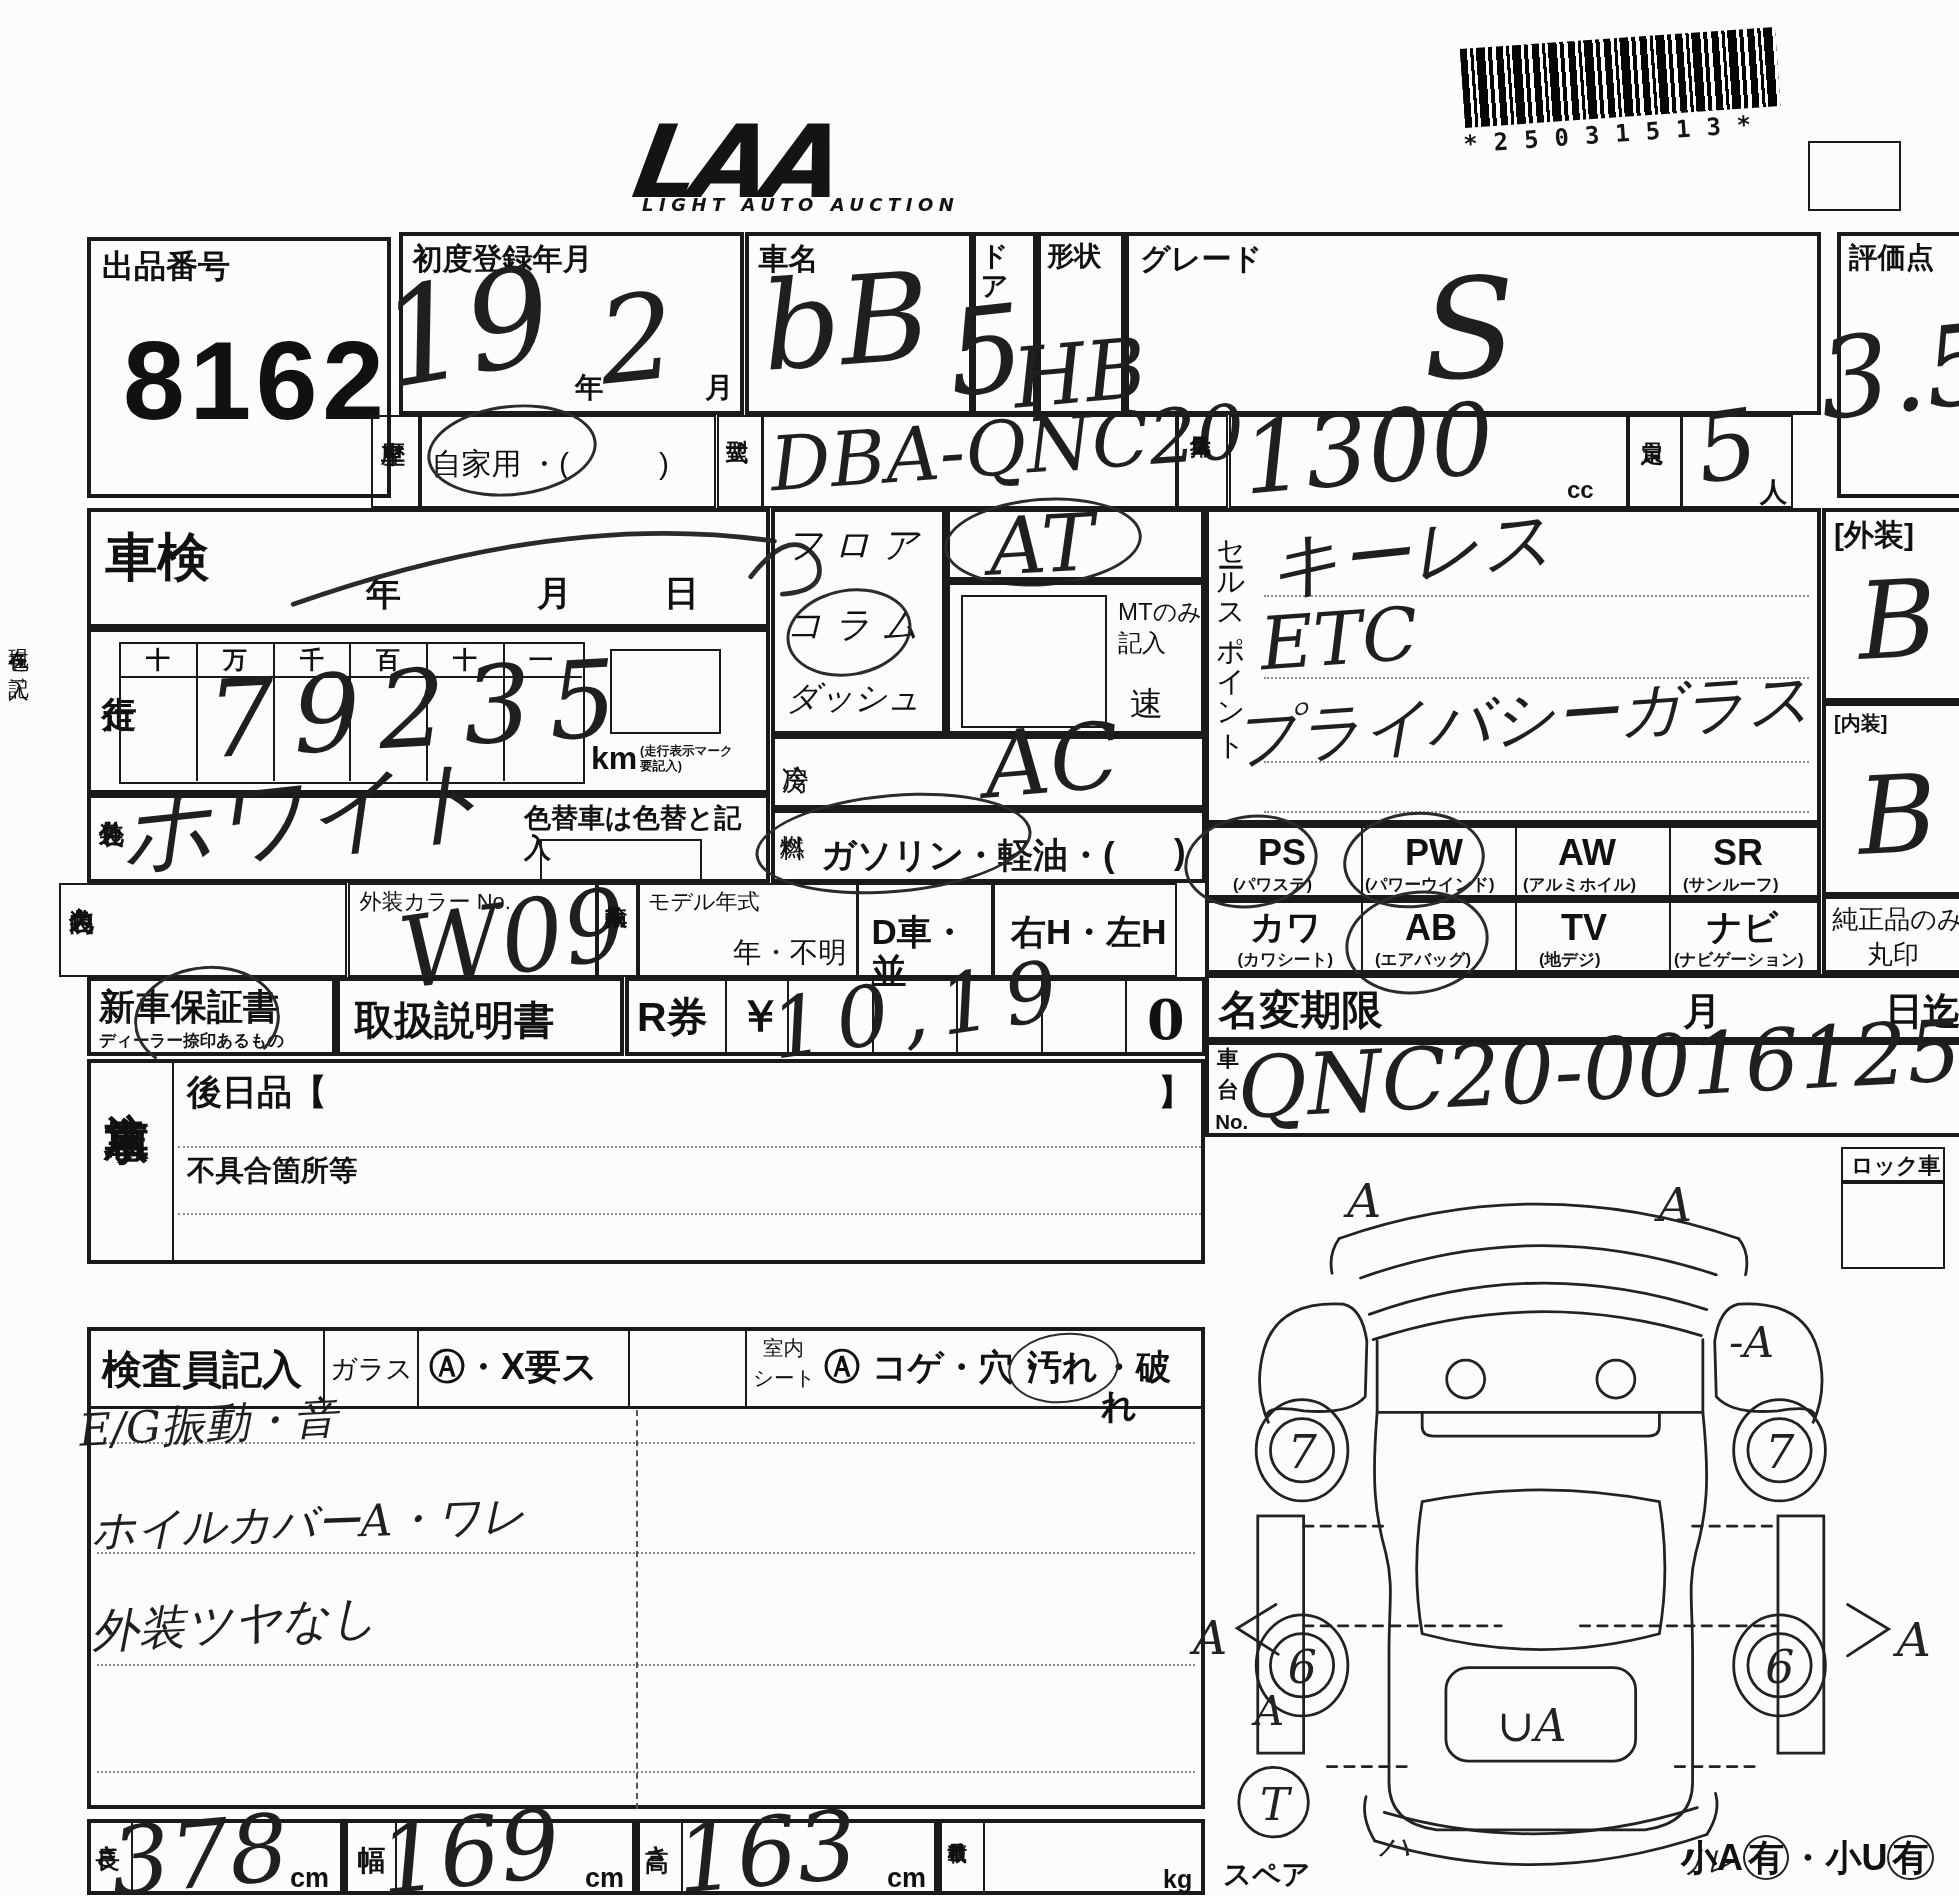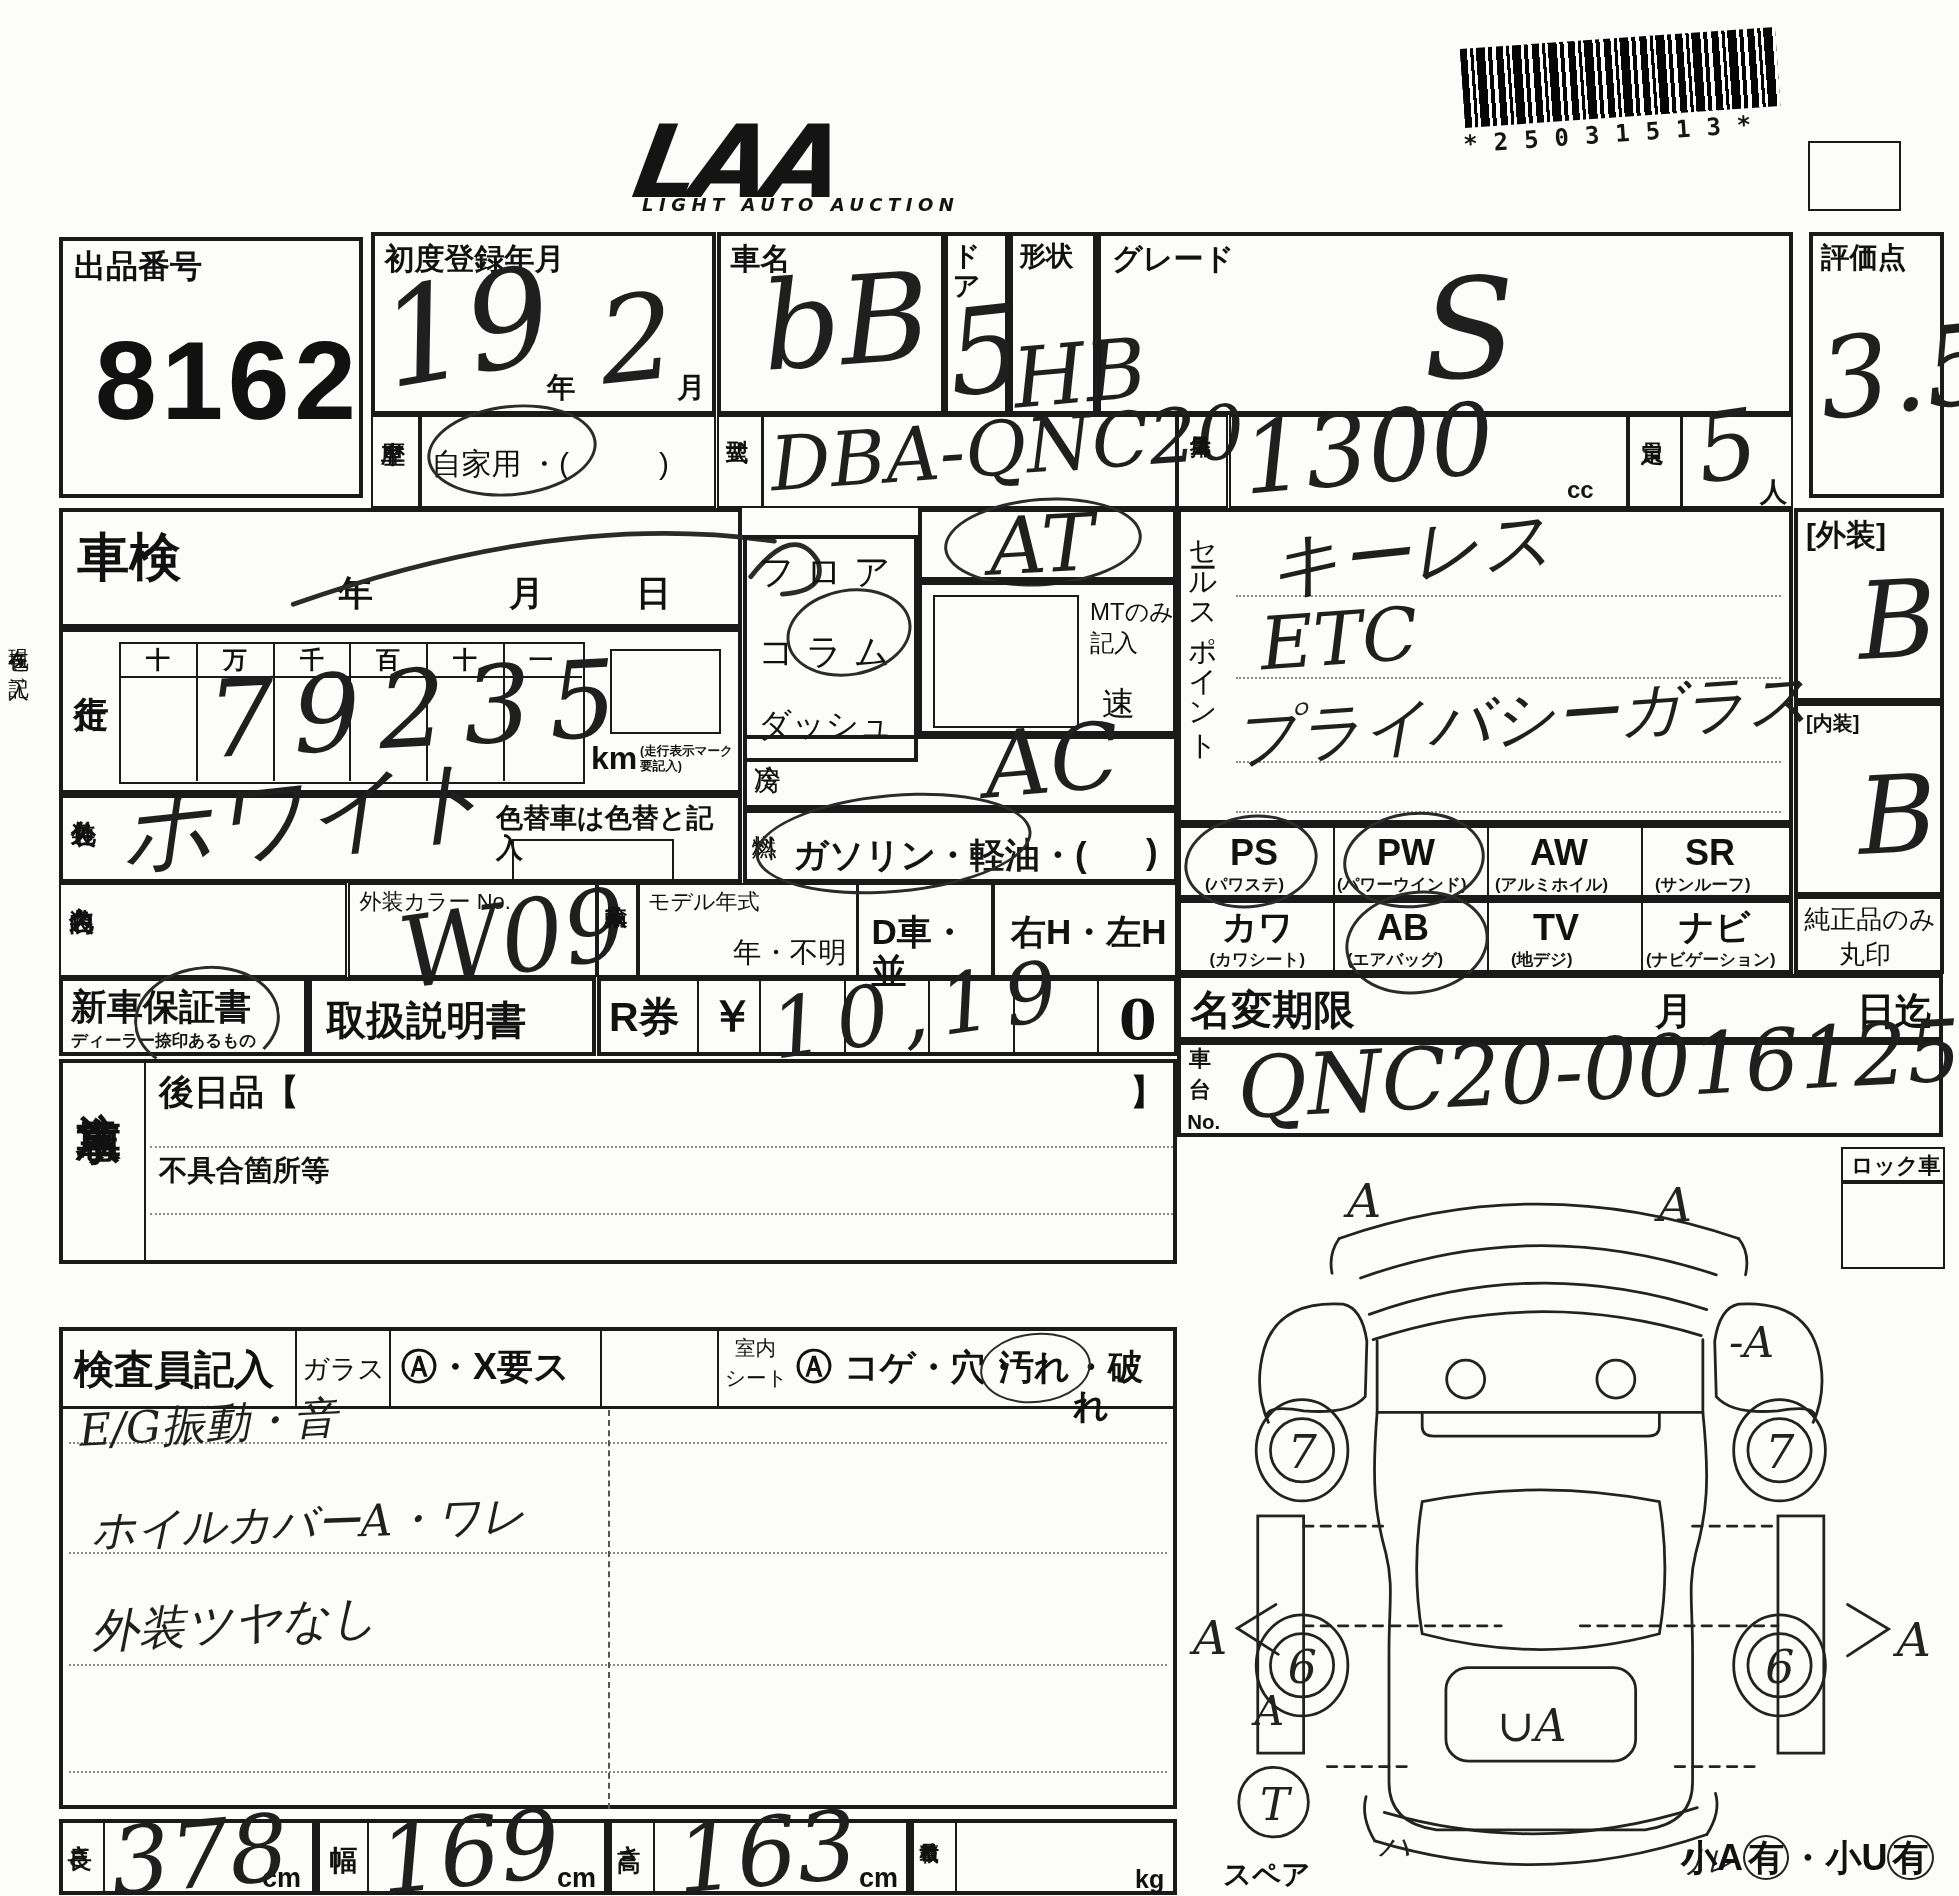--- a/index.html
+++ b/index.html
@@ -1,20 +1,20 @@
 <!DOCTYPE html>
 <html style="font-size:12.6px"><head>
 <meta charset="utf-8">
 <style>
   html,body{margin:0;padding:0;background:#e8e8e6;}
   *{box-sizing:border-box;}
   #page{position:relative;width:1959px;height:1896px;background:#fcfcfa;font-family:"Liberation Sans",sans-serif;color:#141414;overflow:hidden;}
   .abs{position:absolute;}
   .cell{position:absolute;border:2.4px solid #1a1a1a;background:transparent;}
-  .th{border-width:4px;}
+  .th{border-width:4px;margin-left:28px;}
   .lbl{font-weight:bold;color:#111;line-height:1.1;}
   .vl{writing-mode:vertical-rl;text-orientation:upright;font-weight:bold;color:#111;letter-spacing:1.6px;line-height:1;}
   .hand{font-family:"DejaVu Serif",serif;font-style:italic;color:#1f1f1f;white-space:nowrap;line-height:1;}
   .hc{position:absolute;border:3.2px solid #2b2b2b;border-radius:50%;}
   .dot{position:absolute;border-bottom:2.4px dotted #8b8b8b;height:0;}
   .vline{position:absolute;width:2.4px;background:#1a1a1a;}
   .logo{font-family:"DejaVu Sans",sans-serif;font-weight:bold;font-style:italic;letter-spacing:-6.3px;transform:skewX(-10deg);}
   .barcode{background:repeating-linear-gradient(90deg,#050505 0 7.1px,#fff 7.1px 10.3px,#050505 10.3px 13.4px,#fff 13.4px 16px,#050505 16px 25px,#fff 25px 28px,#050505 28px 32px,#fff 32px 36px);}
   svg text.hand-t{font-family:"DejaVu Serif",serif;font-style:italic;fill:#222;}
   .circ-yu{display:inline-block;border:2.4px solid #222;border-radius:50%;padding:0 3.2px;line-height:1.15;}
@@ -159,21 +159,21 @@
     <div class="abs lbl" style="left:8px;top:4.7px;font-size:22px;font-weight:normal;">モデル年式</div>
     <div class="abs lbl" style="left:93px;top:52px;font-size:28.4px;font-weight:normal;">年・不明</div>
   </div>
   <div class="cell" style="left:857px;top:883px;width:136px;height:94px;">
     <div class="abs lbl" style="left:12.6px;top:28.4px;font-size:35px;">D車・並</div>
   </div>
   <div class="cell" style="left:993px;top:883px;width:184px;height:94px;">
     <div class="abs lbl" style="left:16px;top:28.4px;font-size:35px;">右H・左H</div>
   </div>
 
-  <div class="cell th" style="left:743px;top:535px;width:175px;height:227px;">
+  <div class="cell th" style="left:743px;top:508px;width:175px;height:227px;font-style:italic;">
     <div class="abs lbl" style="left:11px;top:12.6px;font-size:36px;font-weight:normal;letter-spacing:11px;">フロア</div>
     <div class="abs lbl" style="left:11px;top:93px;font-size:36px;font-weight:normal;letter-spacing:11px;">コラム</div>
     <div class="abs lbl" style="left:11px;top:168px;font-size:33px;font-weight:normal;">ダッシュ</div>
   </div>
   <div class="hc" style="left:786px;top:589px;width:126px;height:87px;transform:rotate(-10deg);"></div>
 
   <div class="cell th" style="left:918px;top:508px;width:259px;height:73px;"></div>
   <div class="abs hand" style="left:989px;top:506px;font-size:79px;transform:rotate(-3deg);">AT</div>
   <div class="hc" style="left:944px;top:498px;width:198px;height:88px;transform:rotate(-4deg);"></div>
 

